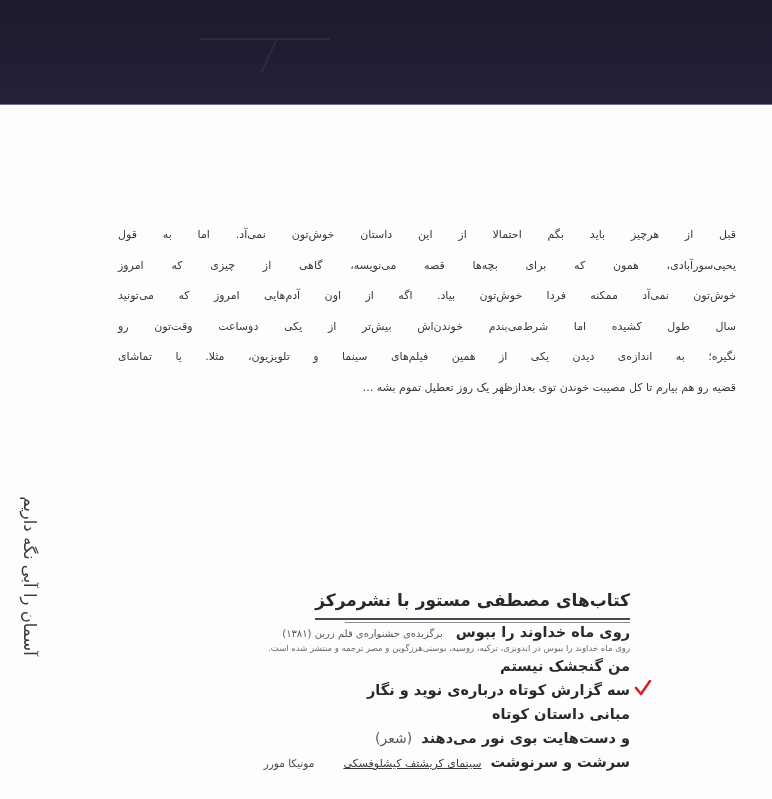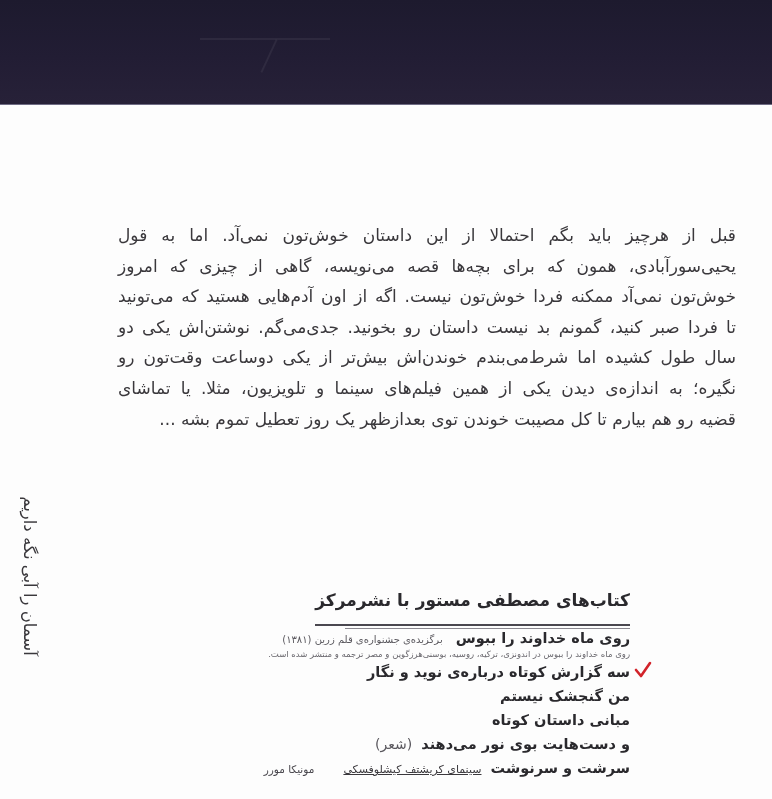--- a/index.html
+++ b/index.html
@@ -28,21 +28,21 @@
       background: rgba(255,255,255,0.06);
     }
     .blurb {
       position: absolute;
       left: 118px;
       top: 220px;
       width: 618px;
       direction: rtl;
       text-align: justify;
       text-align-last: right;
-      font-size: 17px;
+      font-size: 11px;
       line-height: 30.6px;
       color: #3a383c;
     }
     .blurb .line {
       display: block;
       white-space: nowrap;
       text-align: justify;
       text-align-last: justify;
     }
     .blurb .line.last {
@@ -71,21 +71,21 @@
       direction: rtl;
     }
     .books-heading {
       display: inline-block;
       float: right;
       margin-right: 60px;
       font-weight: bold;
       font-size: 17px;
       line-height: 24px;
       color: #2a292d;
-      padding-bottom: 12px;
+      padding-bottom: 6px;
       border-bottom: 2px solid #4a4850;
       position: relative;
     }
     .books-heading::after {
       content: "";
       position: absolute;
       left: 30px; right: 0;
       bottom: -5px;
       height: 1px;
       background: #8a8890;
@@ -145,46 +145,45 @@
 <body>
 
 <div class="top-band">
   <div class="scratch" style="left:268px;top:38px;width:2px;height:36px;transform:rotate(25deg);"></div>
   <div class="scratch" style="left:200px;top:38px;width:130px;height:2px;"></div>
 </div>
 
 <div class="blurb">
   <span class="line">قبل از هرچیز باید بگم احتمالا از این داستان خوش‌تون نمی‌آد. اما به قول</span>
   <span class="line">یحیی‌سورآبادی، همون که برای بچه‌ها قصه می‌نویسه، گاهی از چیزی که امروز</span>
-  <span class="line">خوش‌تون نمی‌آد ممکنه فردا خوش‌تون نیست. اگه از اون آدم‌هایی هستید که می‌تونید</span>
-  <span class="line">تا فردا صبر کنید، گمونم بد نیست داستان رو بخونید. جدی‌می‌گم. نوشتن‌اش یکی دو</span>
+  <span class="line">خوش‌تون نمی‌آد ممکنه فردا خوش‌تون بیاد. اگه از اون آدم‌هایی امروز که می‌تونید</span>
   <span class="line">سال طول کشیده اما شرط‌می‌بندم خوندن‌اش بیش‌تر از یکی دوساعت وقت‌تون رو</span>
   <span class="line">نگیره؛ به اندازه‌ی دیدن یکی از همین فیلم‌های سینما و تلویزیون، مثلا. یا تماشای</span>
   <span class="line last">قضیه رو هم بیارم تا کل مصیبت خوندن توی بعدازظهر یک روز تعطیل تموم بشه ...</span>
 </div>
 
 <div class="spine-title">آسمان را آبی نگه داریم</div>
 
 <div class="books">
   <div class="books-heading">کتاب‌های مصطفی مستور با نشرمرکز</div>
 
   <div class="book-list">
     <div class="book">
       <span class="title">روی ماه خداوند را ببوس</span>
       <span class="note">برگزیده‌ی جشنواره‌ی قلم زرین (۱۳۸۱)</span>
       <span class="subnote">روی ماه خداوند را ببوس در اندونزی، ترکیه، روسیه، بوسنی‌هرزگوین و مصر ترجمه و منتشر شده است.</span>
     </div>
     <div class="book">
+      <span class="title">من گنجشک نیستم</span>
+    </div>
+    <div class="book">
       <svg class="check-icon" viewBox="0 0 18 18">
         <path d="M2 9 L7 15 L16 2" fill="none" stroke="#d2232a" stroke-width="2.6" stroke-linecap="round" stroke-linejoin="round"></path>
       </svg>
       <span class="title">سه گزارش کوتاه درباره‌ی نوید و نگار</span>
-    </div>
-    <div class="book">
-      <span class="title">من گنجشک نیستم</span>
     </div>
     <div class="book">
       <span class="title">مبانی داستان کوتاه</span>
     </div>
     <div class="book">
       <span class="title">و دست‌هایت بوی نور می‌دهند</span>
       <span class="tag">(شعر)</span>
     </div>
     <div class="book">
       <span class="title">سرشت و سرنوشت</span>

